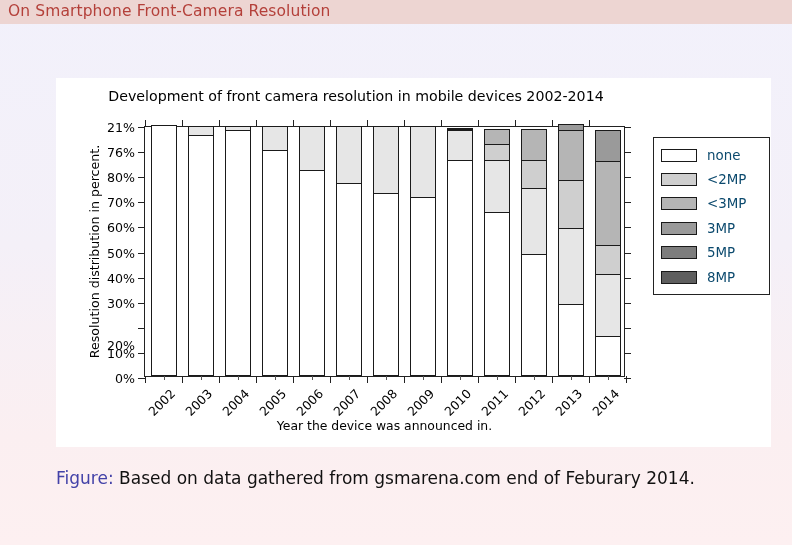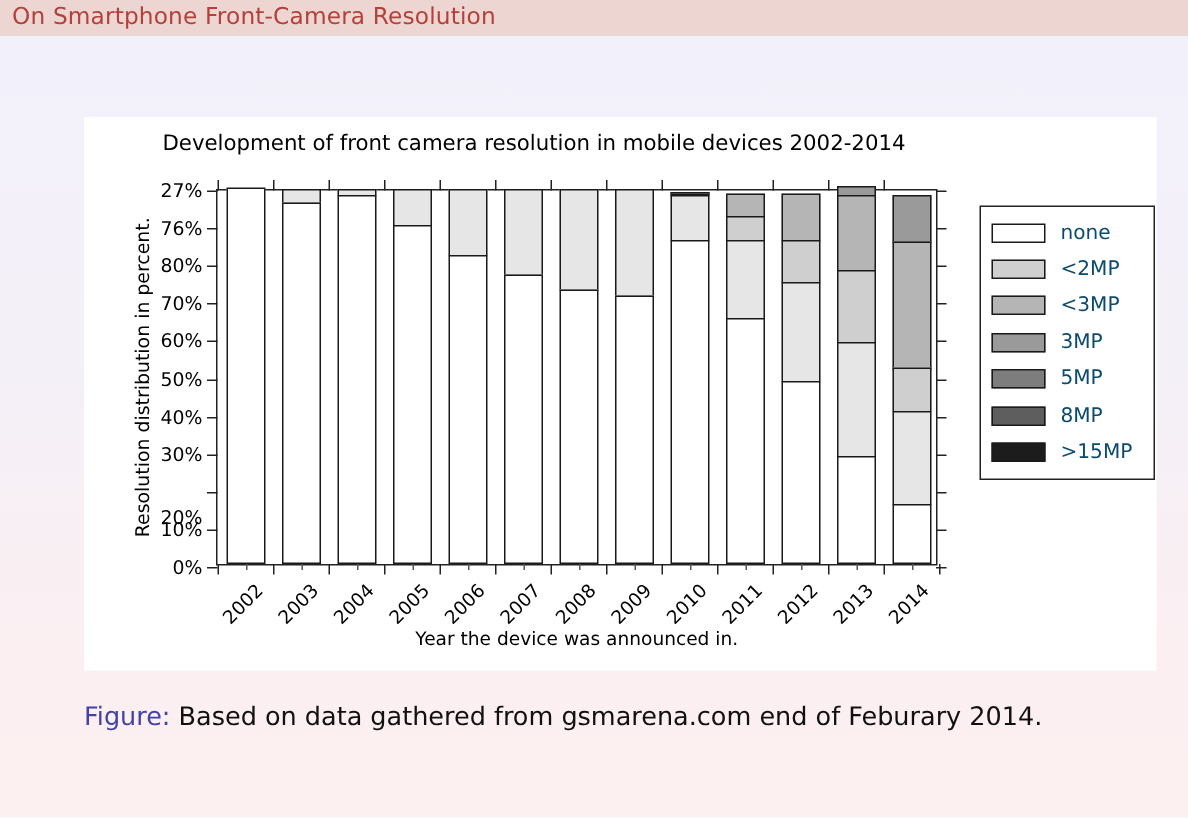--- a/index.html
+++ b/index.html
@@ -221,21 +221,21 @@
       <div class="ytick-right" style="top: 75.3px;"></div>
       <div class="ylabel-txt" style="top: 75.3px;">70%</div>
       <div class="ytick" style="top: 50.2px;"></div>
       <div class="ytick-right" style="top: 50.2px;"></div>
       <div class="ylabel-txt" style="top: 50.2px;">80%</div>
       <div class="ytick" style="top: 25.1px;"></div>
       <div class="ytick-right" style="top: 25.1px;"></div>
       <div class="ylabel-txt" style="top: 25.1px;">76%</div>
       <div class="ytick" style="top: 0px;"></div>
       <div class="ytick-right" style="top: 0px;"></div>
-      <div class="ylabel-txt" style="top: 0px;">27%</div>
+      <div class="ylabel-txt" style="top: 0px;">21%</div>
       <div class="bar" style="left: 5.5px; height: 251px;">
         <div class="seg" title="2002 none: 100%" style="height: 251px; background: rgb(255, 255, 255);"></div>
       </div>
       <div class="xtick" style="left: 0px;"></div>
       <div class="xtick-top" style="left: 0px;"></div>
       <div class="xtick-minor" style="left: 18.5px;"></div>
       <div class="xlabel-txt" style="left: -9.5px;">2002</div>
       <div class="bar" style="left: 42.5px; height: 251px;">
         <div class="seg" title="2003 none: 96%" style="height: 240.96px; background: rgb(255, 255, 255);"></div>
         <div class="seg" title="2003 &lt;1MP: 4%" style="height: 10.04px; background: rgb(230, 230, 230);"></div>
@@ -368,23 +368,19 @@
         <div class="legend-label">3MP</div>
       </div>
       <div class="legend-row">
         <div class="legend-swatch" style="background: rgb(125, 125, 125);"></div>
         <div class="legend-label">5MP</div>
       </div>
       <div class="legend-row">
         <div class="legend-swatch" style="background: rgb(94, 94, 94);"></div>
         <div class="legend-label">8MP</div>
       </div>
-      <div class="legend-row">
-        <div class="legend-swatch" style="background: rgb(28, 28, 28);"></div>
-        <div class="legend-label">&gt;15MP</div>
-      </div>
     </div>
 </div>
 
 <div id="caption">
   <span class="cap-lead">Figure:</span>
   <span>Based on data gathered from gsmarena.com end of Feburary 2014.</span>
 </div>
 
 </body></html>

